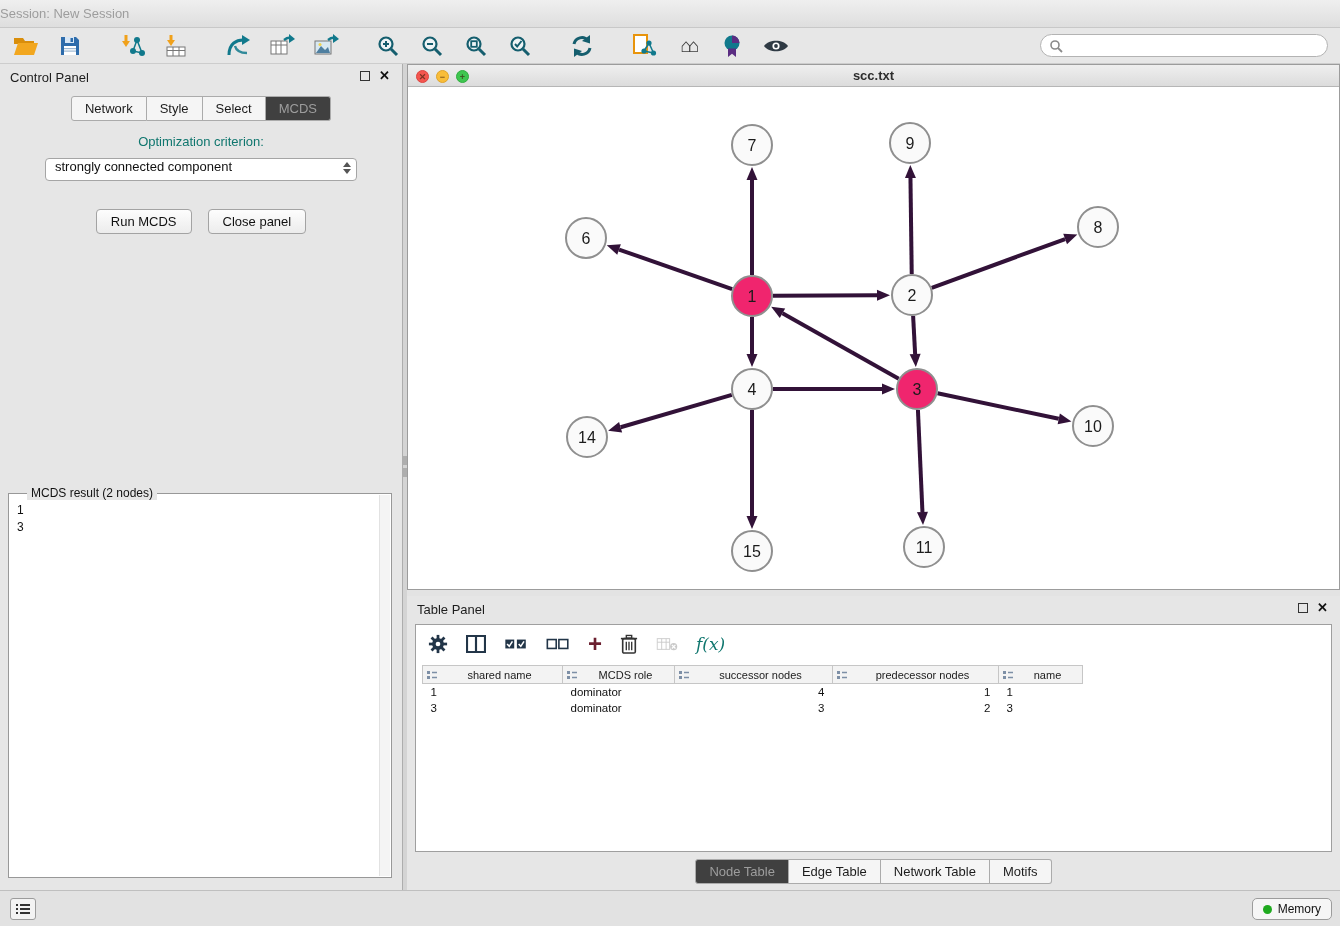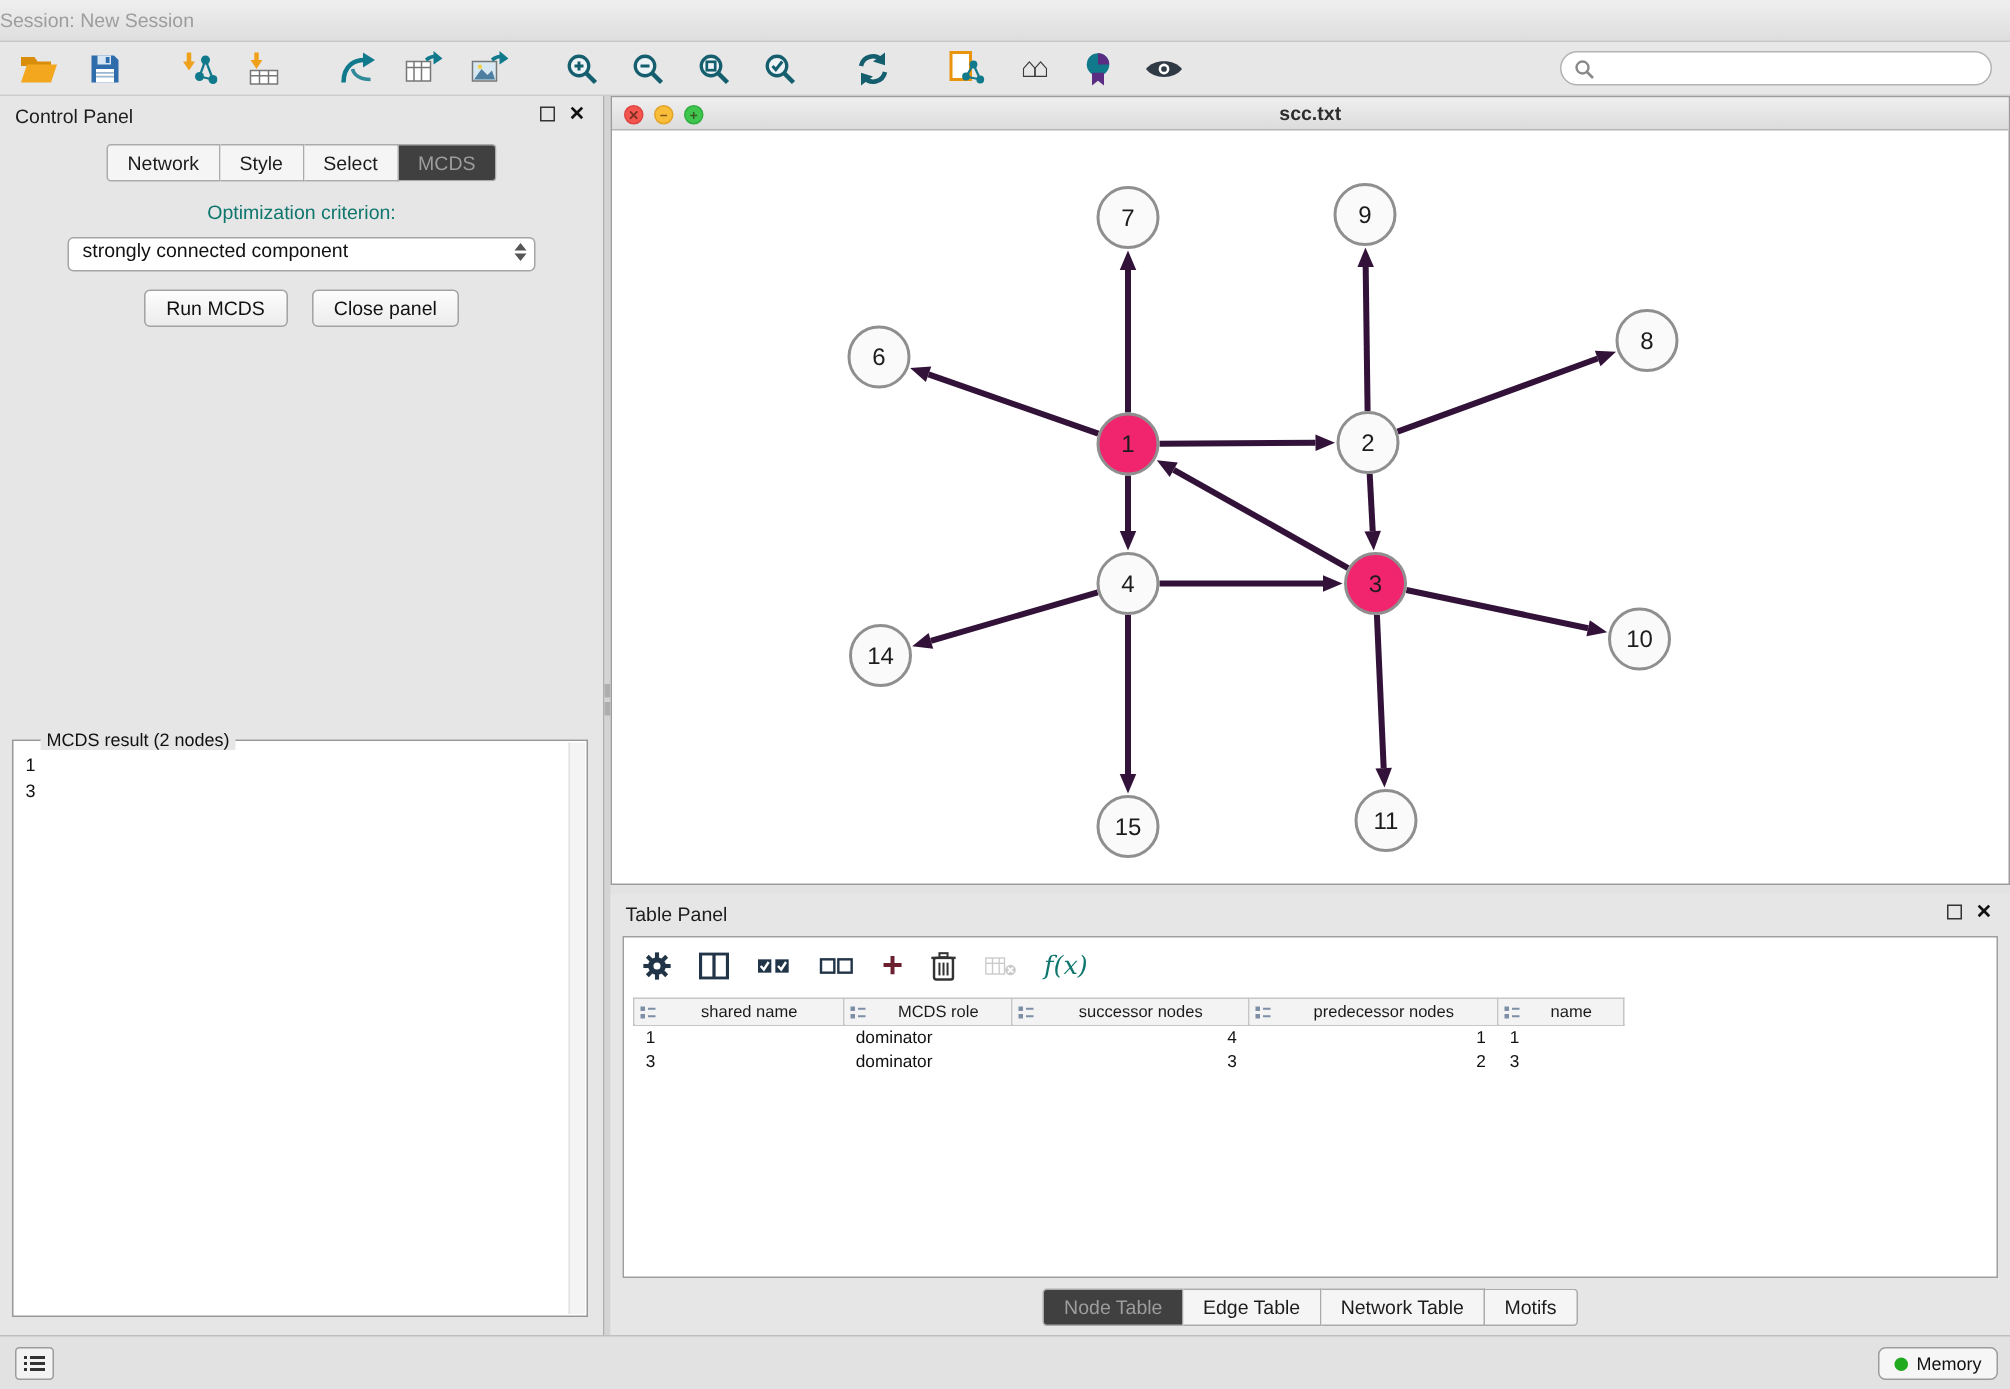--- a/index.html
+++ b/index.html
@@ -38,21 +38,21 @@
   .tab:last-child { border-radius:0 3px 3px 0; }
   .tab.active { background:#404040; color:#9d9d9d; }
 
   #opt-label { text-align:center; font-size:13px; color:#0f766e; margin-top:13px; }
   #criterion-select { width:312px; height:23px; margin:9px auto 0 auto; background:#ffffff;
     border:1px solid #a5a5a5; border-radius:4px; display:flex; align-items:flex-start;
     padding:0 6px 0 9px; font-size:13px; color:#111; position:relative; }
   #criterion-arrows { position:absolute; right:5px; top:3px; display:flex; flex-direction:column; gap:2px; }
   #criterion-arrows .up { width:0; height:0; border-left:4px solid transparent; border-right:4px solid transparent; border-bottom:5px solid #555; }
   #criterion-arrows .down { width:0; height:0; border-left:4px solid transparent; border-right:4px solid transparent; border-top:5px solid #555; }
-  #cp-buttons { display:flex; justify-content:center; gap:16px; margin-top:12px; }
+  #cp-buttons { display:flex; justify-content:center; gap:16px; margin-top:28px; }
   .cp-button { font-size:13px; color:#111; background:linear-gradient(#fdfdfd,#ececec);
     border:1px solid #a3a3a3; border-radius:4px; padding:4px 14px; }
 
   #result-box { position:absolute; left:8px; top:429px; width:384px; height:385px;
     background:#ffffff; border:1px solid #989898; }
   #result-title { position:absolute; top:-8px; left:18px; background:#e6e6e6; padding:0 4px;
     font-size:12px; color:#111; }
   #result-lines { padding:8px 0 0 8px; font-size:12px; color:#111; line-height:17px; }
   #result-scrollbar { position:absolute; top:1px; right:1px; bottom:1px; width:11px;
     background:#f4f4f4; border-left:1px solid #e2e2e2; }

